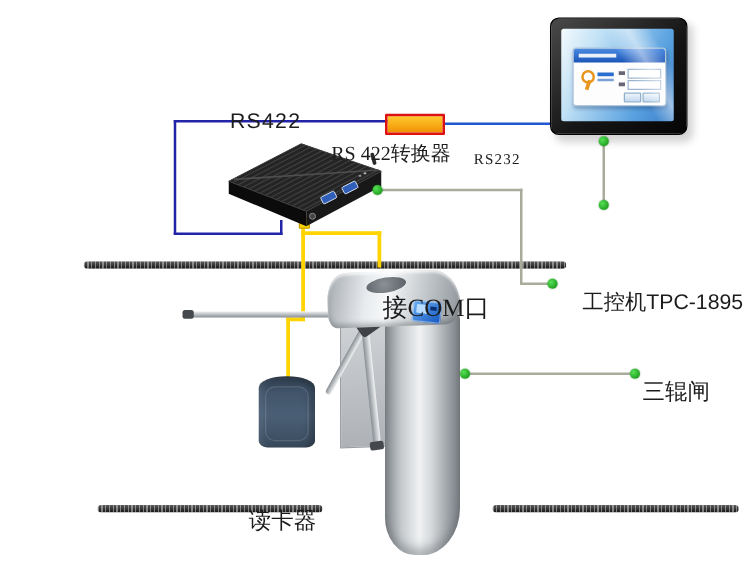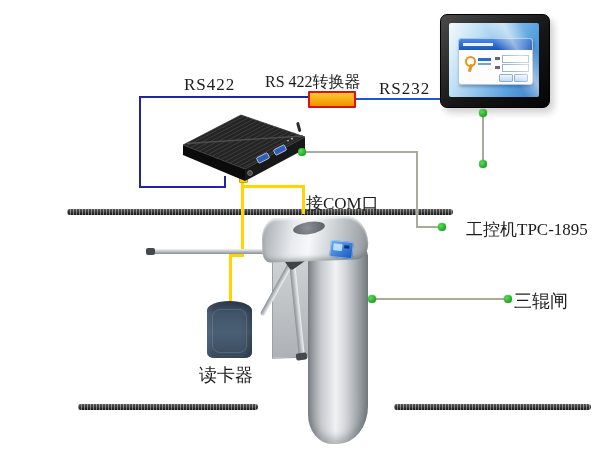--- a/index.html
+++ b/index.html
@@ -2,22 +2,22 @@
 <html><head>
 <meta charset="utf-8">
 <style>
   html,body{margin:0;padding:0;background:#ffffff;}
   #stage{
     position:relative;width:600px;height:450px;background:#ffffff;overflow:hidden;
     font-family:"Liberation Sans","DejaVu Sans",sans-serif;
   }
   
   .lbl{position:absolute;color:#1c1c1c;white-space:nowrap;z-index:10;}
-  .lbl-sans{font-family:Liberation Serif, serif;}
-  .lbl-serif{font-family:"Liberation Serif","DejaVu Serif",serif;}
+  .lbl-sans{font-family:Liberation Sans, sans-serif;margin-top:12px;}
+  .lbl-serif{font-family:"Liberation Serif","DejaVu Serif",serif;margin-top:41px;}
   
   .wire{position:absolute;z-index:3;}
   .w-navy{background:#2323a8;}
   .w-blue{background:#2158d0;}
   .w-yellow{background:#ffd400;z-index:5;}
   .w-gray{background:#a9ac9b;z-index:2;}
   
   .dot{position:absolute;width:8px;height:8px;border-radius:50%;z-index:11;
        background:radial-gradient(circle at 35% 35%, #55e055, #1f9e1f 75%);
        box-shadow:0 0 1px #117711;}
@@ -186,22 +186,22 @@
     <div class="ts-reader-glyph"></div>
     <div class="ts-reader-dot"></div>
   </div>
 
   <div class="card-reader">
     <div class="card-reader-inner"></div>
   </div>
 
   <div class="lbl lbl-sans" style="left:184px;top:75px;font-size:17px;letter-spacing:1px;">RS422</div>
   <div class="lbl lbl-serif" style="left:265px;top:72px;font-size:16px;">RS 422转换器</div>
-  <div class="lbl lbl-serif" style="left:379px;top:79px;font-size:17px;letter-spacing:1px;">RS232</div>
-  <div class="lbl lbl-serif" style="left:306px;top:192px;font-size:17px;">接COM口</div>
+  <div class="lbl lbl-serif" style="left:379px;top:79px;font-size:12px;letter-spacing:1px;">RS232</div>
+  <div class="lbl lbl-serif" style="left:306px;top:192px;font-size:20px;">接COM口</div>
   <div class="lbl lbl-sans" style="left:466px;top:218px;font-size:17px;">工控机TPC-1895</div>
   <div class="lbl lbl-serif" style="left:199px;top:363px;font-size:18px;">读卡器</div>
   <div class="lbl lbl-sans" style="left:514px;top:289px;font-size:18px;">三辊闸</div>
 
   <div class="dot" style="left:298px;top:148px;"></div>
   <div class="dot" style="left:479px;top:109px;"></div>
   <div class="dot" style="left:479px;top:160px;"></div>
   <div class="dot" style="left:438px;top:223px;"></div>
   <div class="dot" style="left:368px;top:295px;"></div>
   <div class="dot" style="left:504px;top:295px;"></div>

